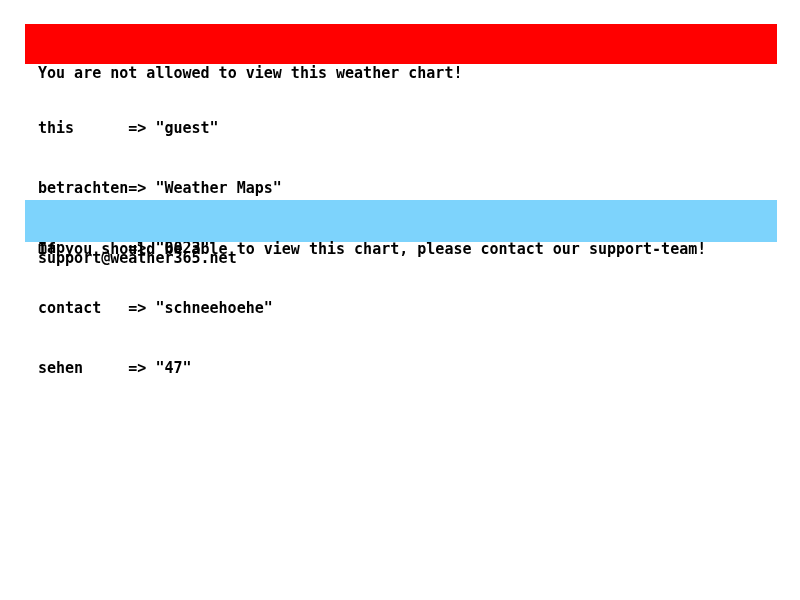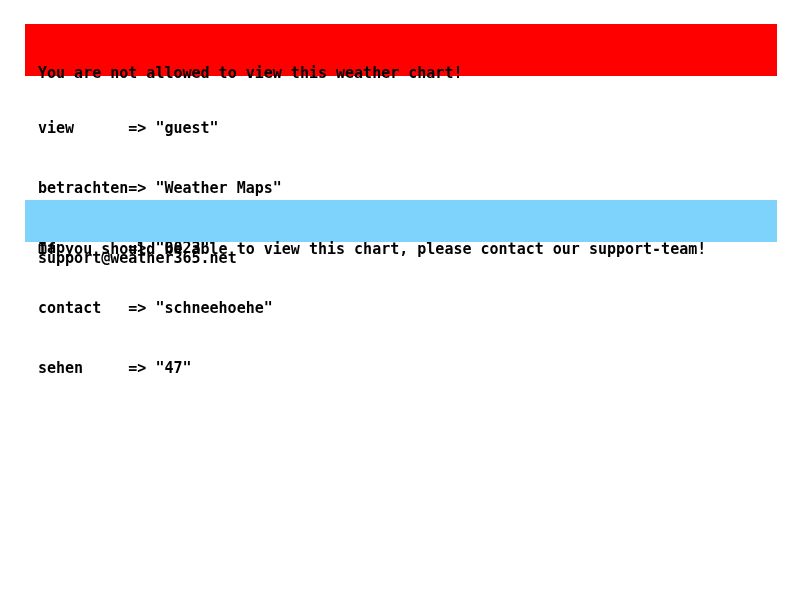--- a/index.html
+++ b/index.html
@@ -15,21 +15,21 @@
   .page {
     position: relative;
     width: 800px;
     height: 600px;
     background: #ffffff;
   }
   .banner {
     position: absolute;
     left: 25px;
     width: 752px;
-    height: 52px;
+    height: 40px;
     padding: 2px 0 0 13px;
     line-height: 19px;
     white-space: pre;
   }
   .banner-error { top: 24px; }
   .banner-info  { top: 200px; height: 42px; }
   .details {
     position: absolute;
     left: 38px;
     top: 78px;
@@ -52,21 +52,21 @@
 </head>
 <body>
 
 <div class="page">
 
   <div class="banner banner-error" style="background:#ff0000;">
     <div>You are not allowed to view this weather chart!</div>
   </div>
 
   <div class="details">
-    <div class="kv-row"><span class="kv-key">view</span><span class="kv-arrow">=&gt;</span><span class="kv-value">"guest"</span></div>
+    <div class="kv-row"><span class="kv-key">this</span><span class="kv-arrow">=&gt;</span><span class="kv-value">"guest"</span></div>
     <div class="kv-row"><span class="kv-key">betrachten</span><span class="kv-arrow">=&gt;</span><span class="kv-value">"Weather Maps"</span></div>
     <div class="kv-row"><span class="kv-key">map</span><span class="kv-arrow">=&gt;</span><span class="kv-value">"0023"</span></div>
     <div class="kv-row"><span class="kv-key">contact</span><span class="kv-arrow">=&gt;</span><span class="kv-value">"schneehoehe"</span></div>
     <div class="kv-row"><span class="kv-key">sehen</span><span class="kv-arrow">=&gt;</span><span class="kv-value">"47"</span></div>
   </div>
 
   <div class="banner banner-info" style="background:#7dd3fc;">
     <div>If you should be able to view this chart, please contact our support-team!</div>
   </div>
 

